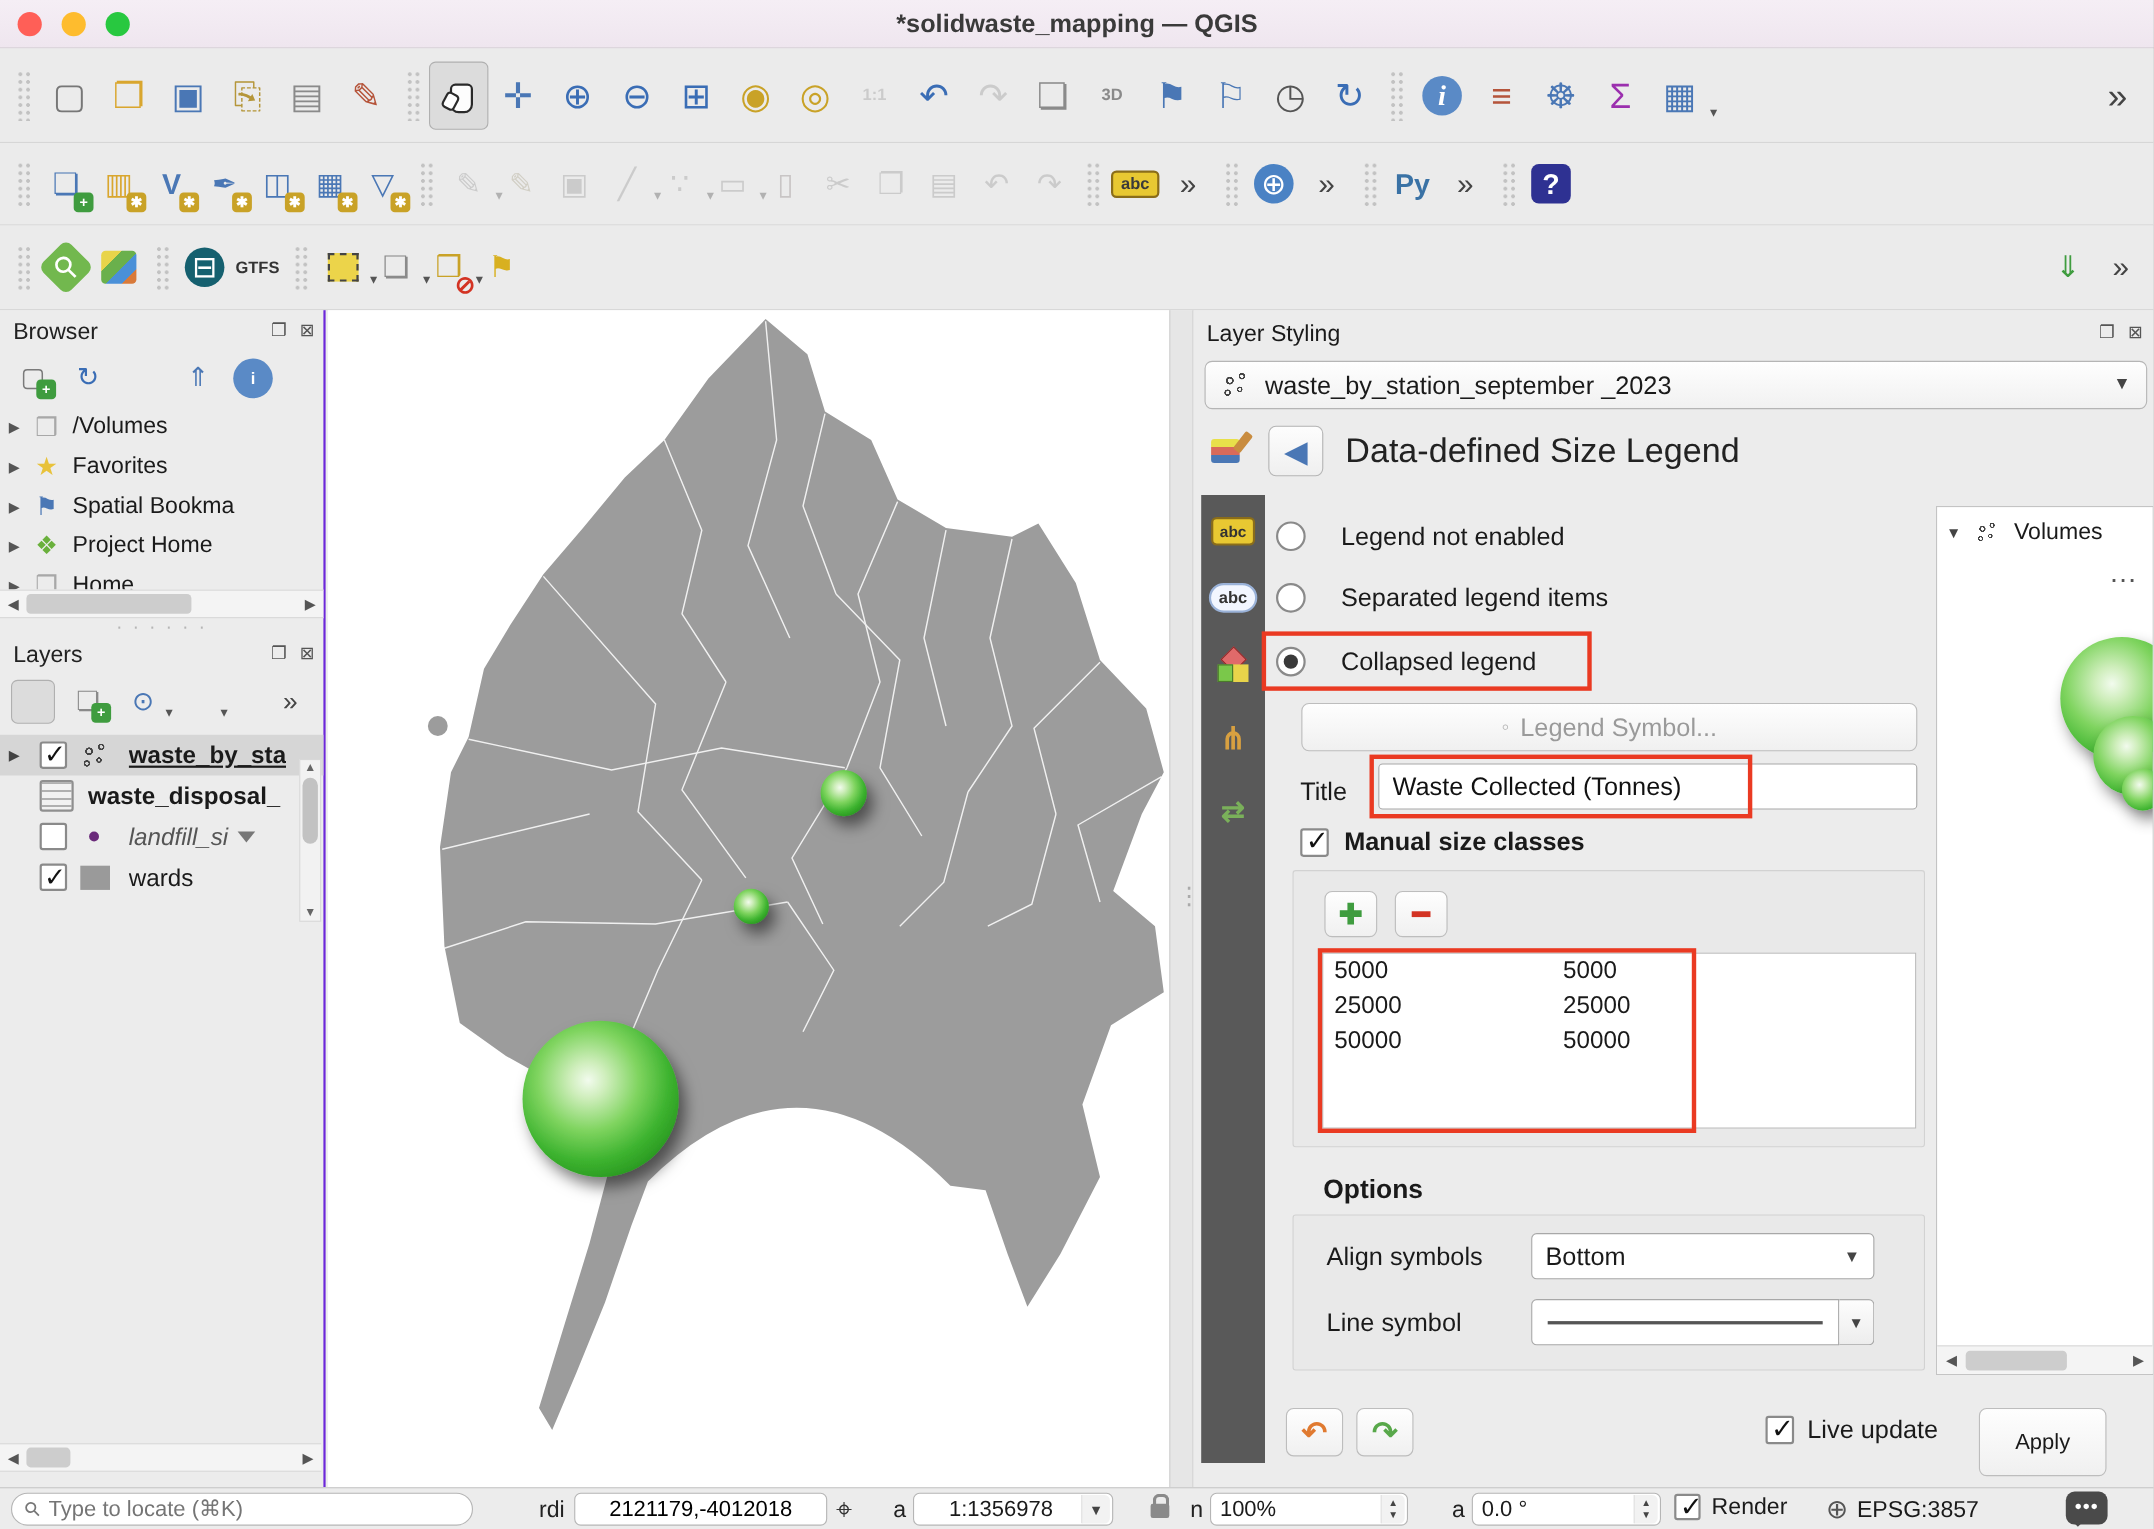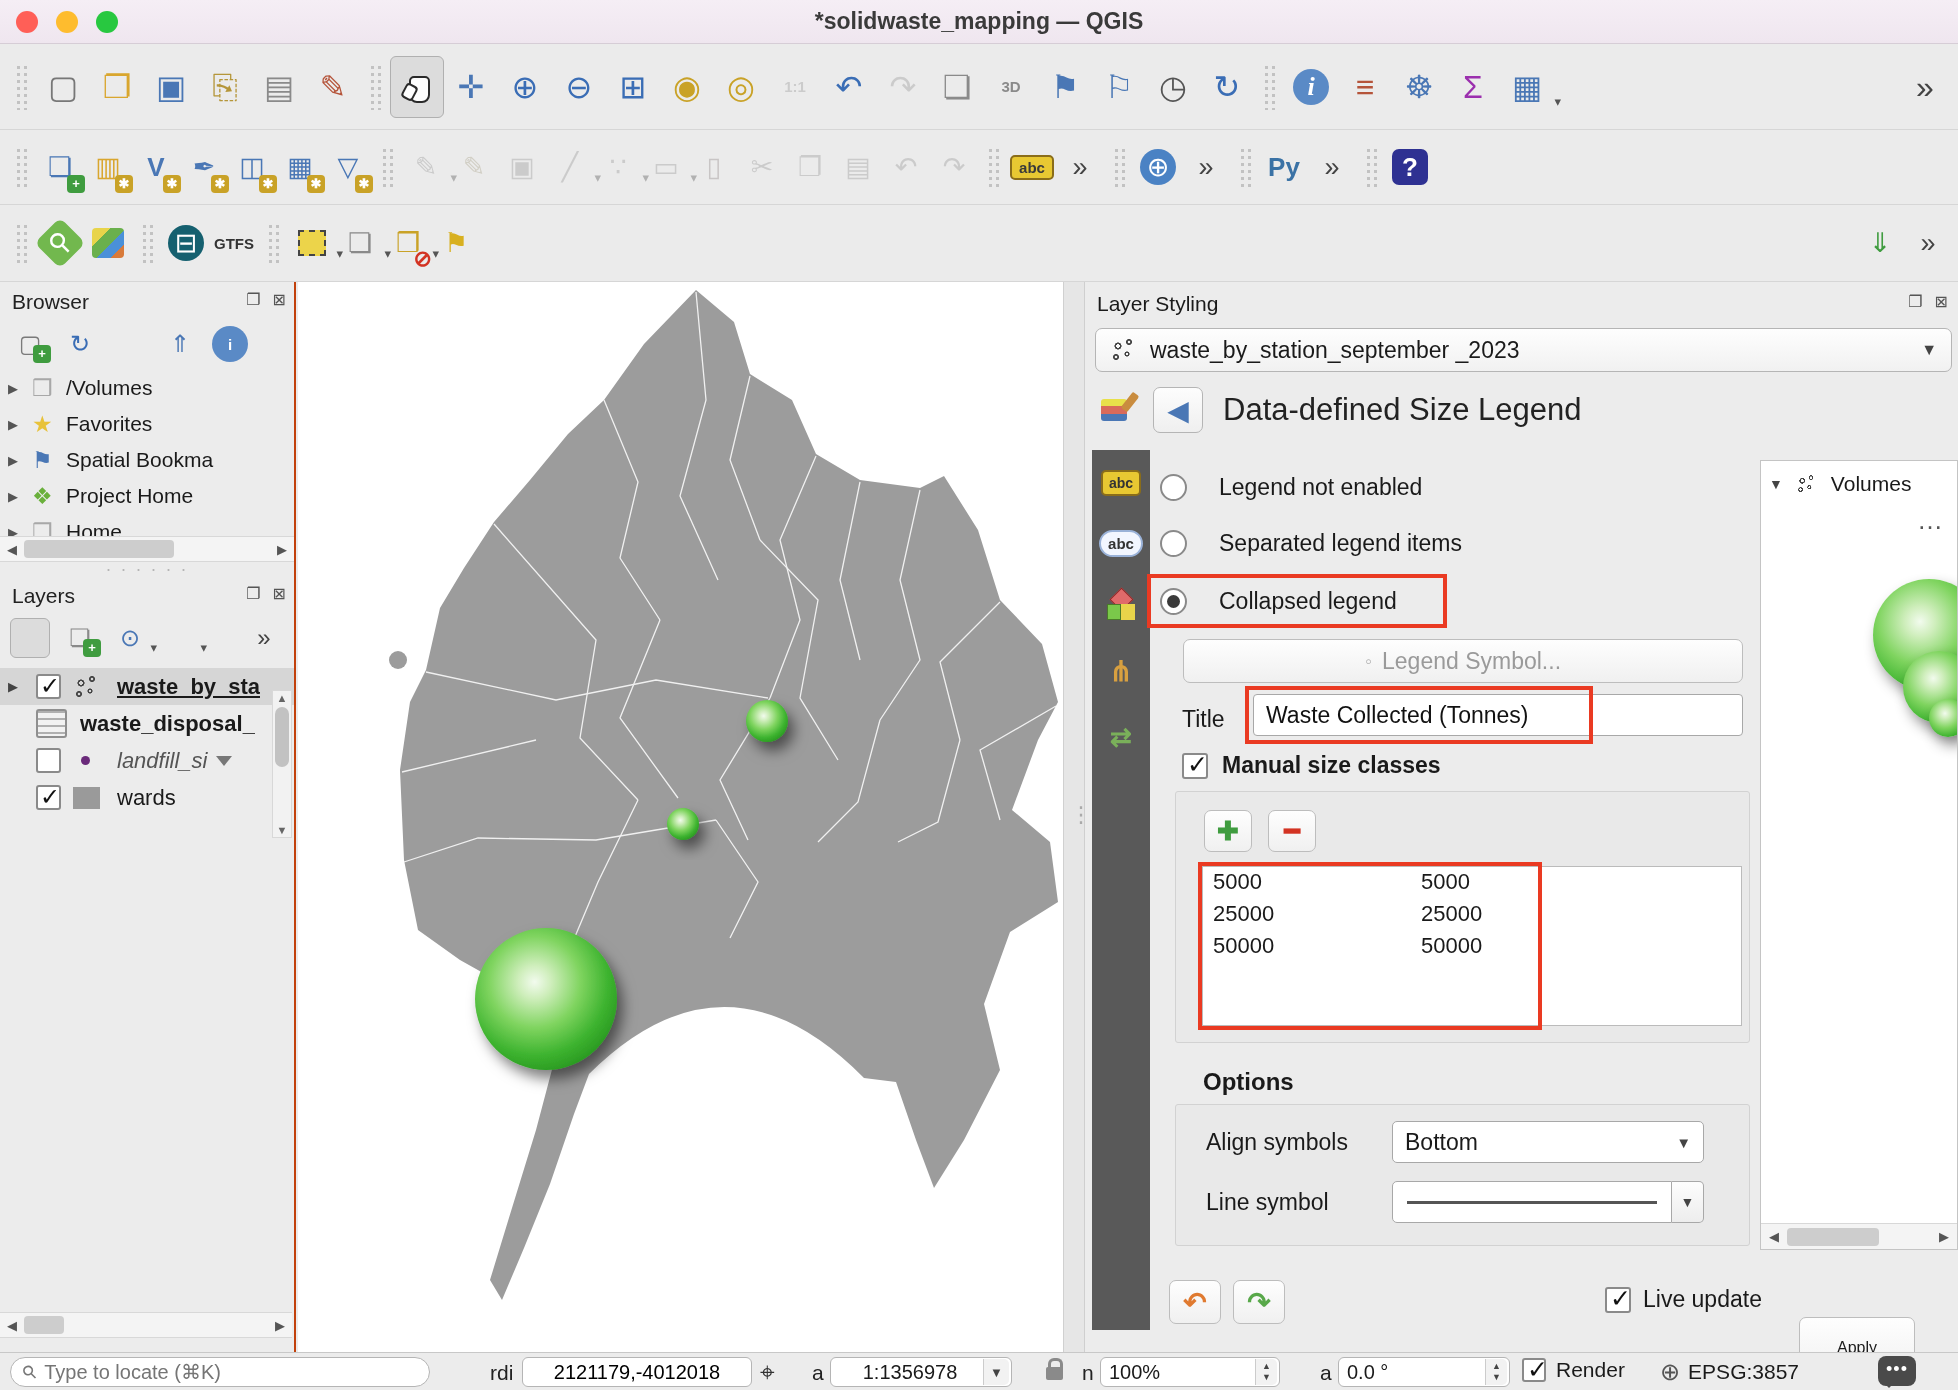--- a/index.html
+++ b/index.html
@@ -61,21 +61,21 @@
     background:#c98c3f; border-radius:2px; transform:rotate(38deg); }
   
   .dots { width:28px; height:26px; background:
     radial-gradient(circle at 8px 9px, transparent 1.8px, #444 2px 3.4px, transparent 3.7px),
     radial-gradient(circle at 19px 5px, transparent 1.4px, #444 1.6px 2.8px, transparent 3.1px),
     radial-gradient(circle at 6px 20px, transparent 1.4px, #444 1.6px 2.8px, transparent 3.1px),
     radial-gradient(circle at 17px 17px, transparent 1.2px, #444 1.4px 2.4px, transparent 2.7px); }
 
   
   .leftcol { position:absolute; left:0; top:282px; width:296px; height:1070px;
-    background:#ececec; border-right:2px solid #c2410c; }
+    background:#ececec; border-right:2px solid #6d28d9; }
   .panel-head { position:relative; height:36px; padding:8px 0 0 12px; font-size:21px; color:#222; }
   .pfloat { position:absolute; top:8px; right:8px; display:flex; gap:12px; }
   .pfloat span { font-size:16px; color:#555; }
   .float-btn::before { content:"❐"; } .close-btn::before { content:"⊠"; }
   .ptools { display:flex; align-items:center; gap:10px; padding:6px 10px; }
   .ptools .tbi { width:40px; height:40px; font-size:24px; }
   .ptools .tbi.dd::after { bottom:2px; }
   .brow { display:flex; align-items:center; height:36px; padding-left:8px; font-size:21px; white-space:nowrap; }
   .brow .arr { width:24px; font-size:13px; color:#555; }
   .brow .arr::before { content:"▶"; }
@@ -191,21 +191,21 @@
   .linefield { width:280px; height:42px; background:#fff; border:1px solid #a8a8a8; border-radius:5px 0 0 5px;
     display:flex; align-items:center; padding:0 14px; }
   .linefield i { display:block; width:100%; border-top:3px solid #555; }
   .linedd { width:32px; height:42px; background:linear-gradient(#fdfdfd,#ededed); border:1px solid #a8a8a8;
     border-left:none; border-radius:0 5px 5px 0; display:flex; align-items:center; justify-content:center;
     font-size:14px; color:#444; }
   .undoredo { position:absolute; left:84px; top:998px; display:flex; gap:12px; }
   .undoredo .btn { width:52px; height:44px; font-size:28px; font-weight:bold; }
   .u1 { color:#e07a30; } .u2 { color:#58a84a; }
   .liveupdate { position:absolute; left:520px; top:1004px; display:flex; align-items:center; gap:12px; font-size:23px; }
-  .applybtn { position:absolute; left:714px; top:998px; width:116px; height:62px; font-size:16px;margin-top:37px; }
+  .applybtn { position:absolute; left:714px; top:998px; width:116px; height:62px; font-size:20px; }
 
   
   .preview { position:absolute; left:675px; top:178px; width:198px; height:790px; background:#fff;
     border:1px solid #c4c4c4; overflow:hidden; }
   .pv-head { display:flex; align-items:center; gap:10px; padding:10px 0 0 8px; font-size:21px; }
   .pv-head .carr { font-size:14px; color:#444; }
   .pv-head .dots { transform:scale(.8); }
   .pv-menu { position:absolute; right:12px; top:44px; font-size:26px; color:#555; letter-spacing:2px; }
   .pvc { position:absolute; border-radius:50%;
     background:radial-gradient(circle at 42% 38%, #f2fbee 0%, #cfeebc 16%, #7fd45f 45%, #3db32f 72%, #1f8c1a 100%);

